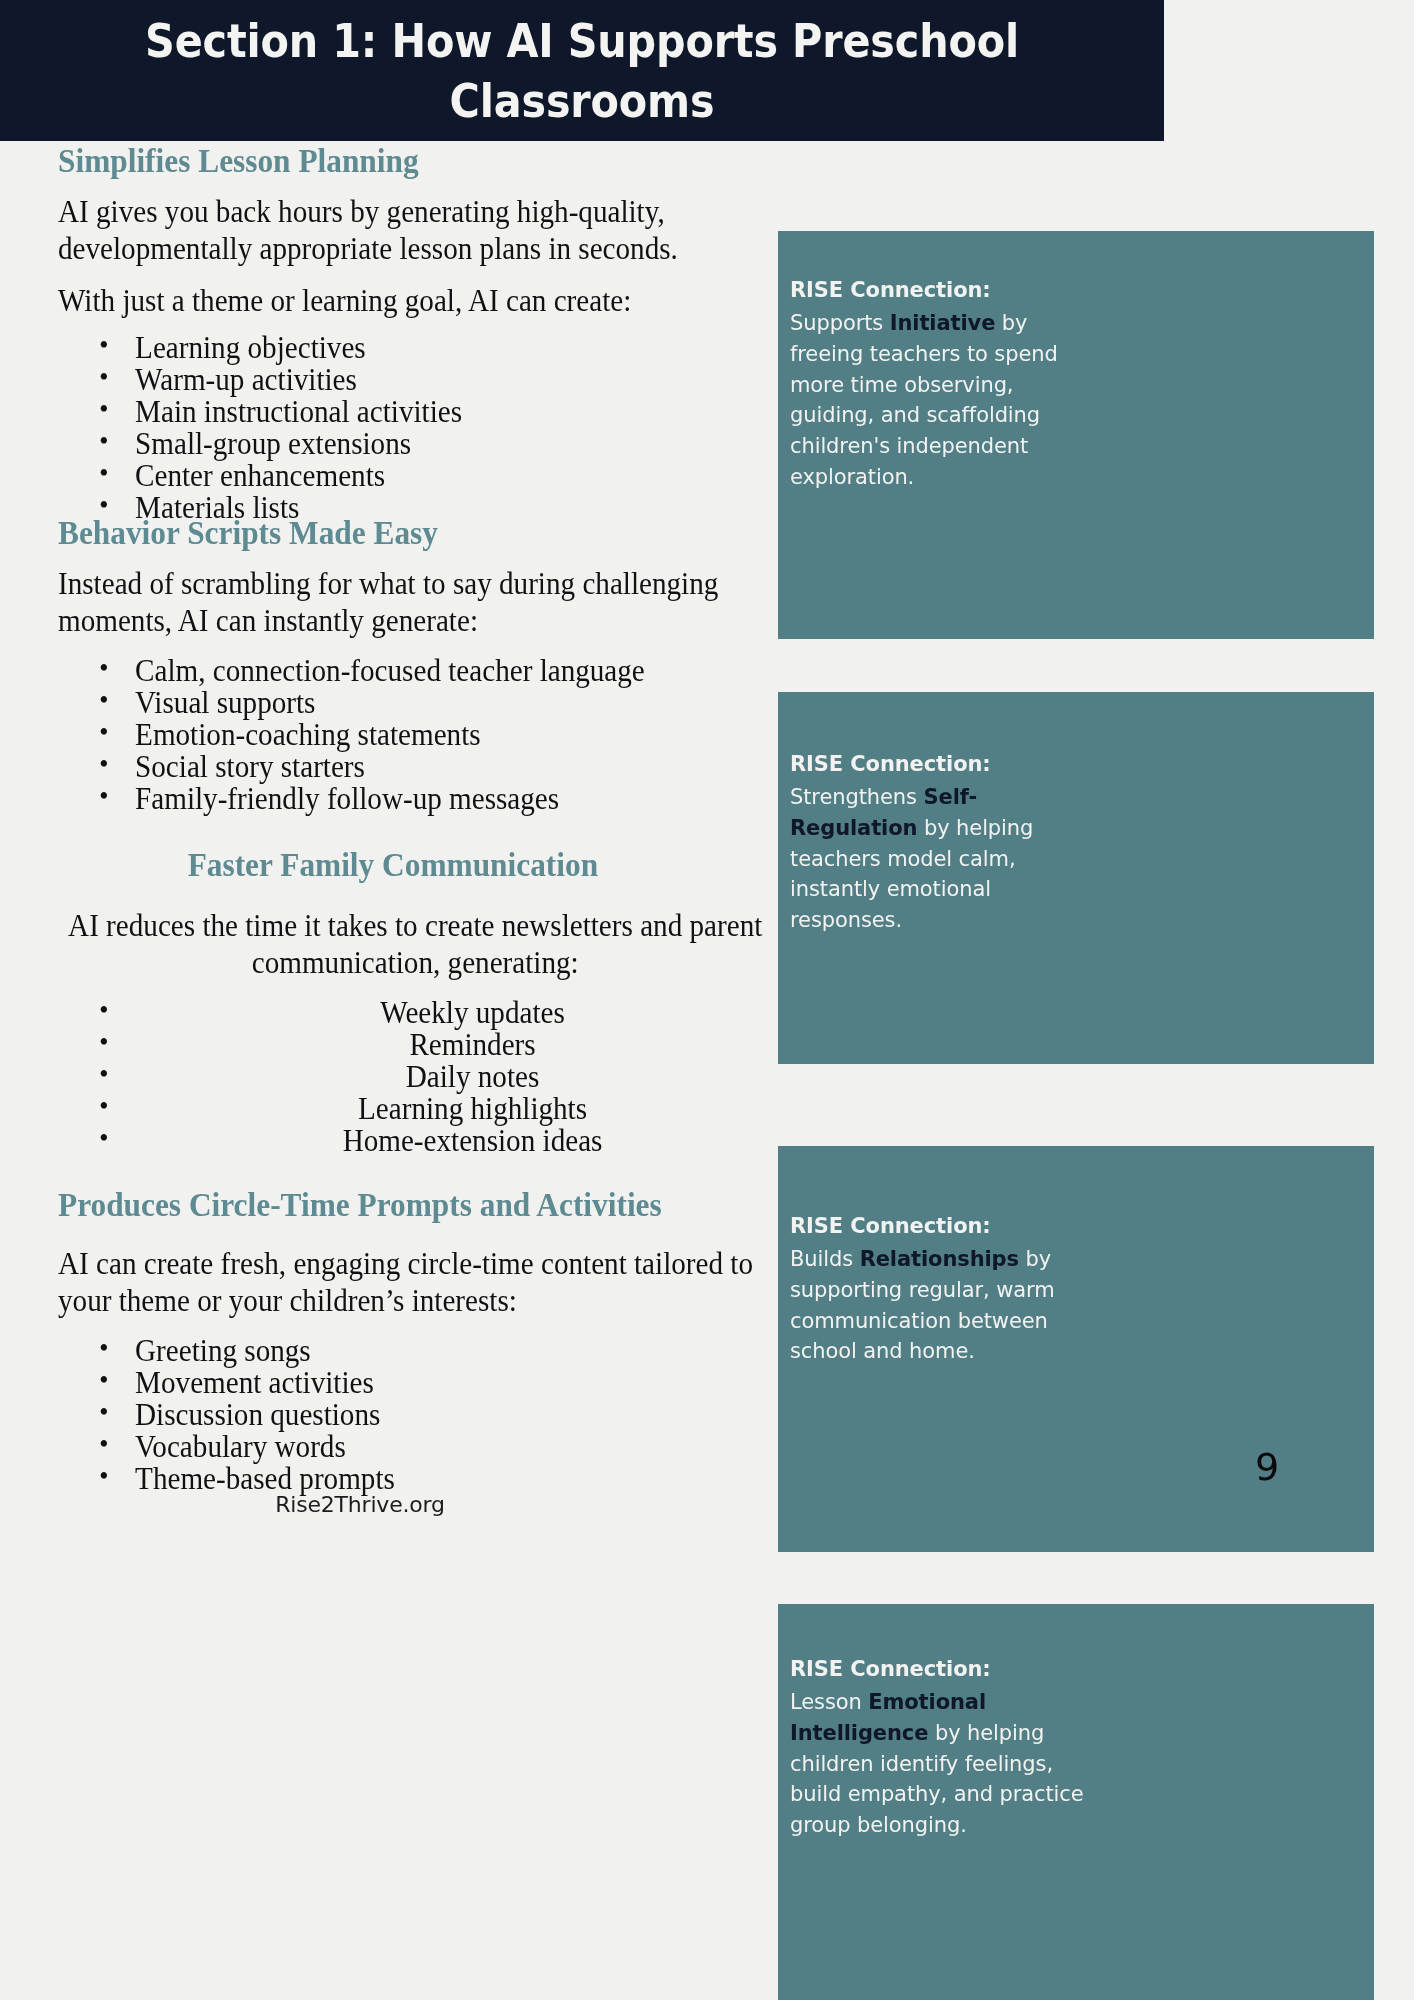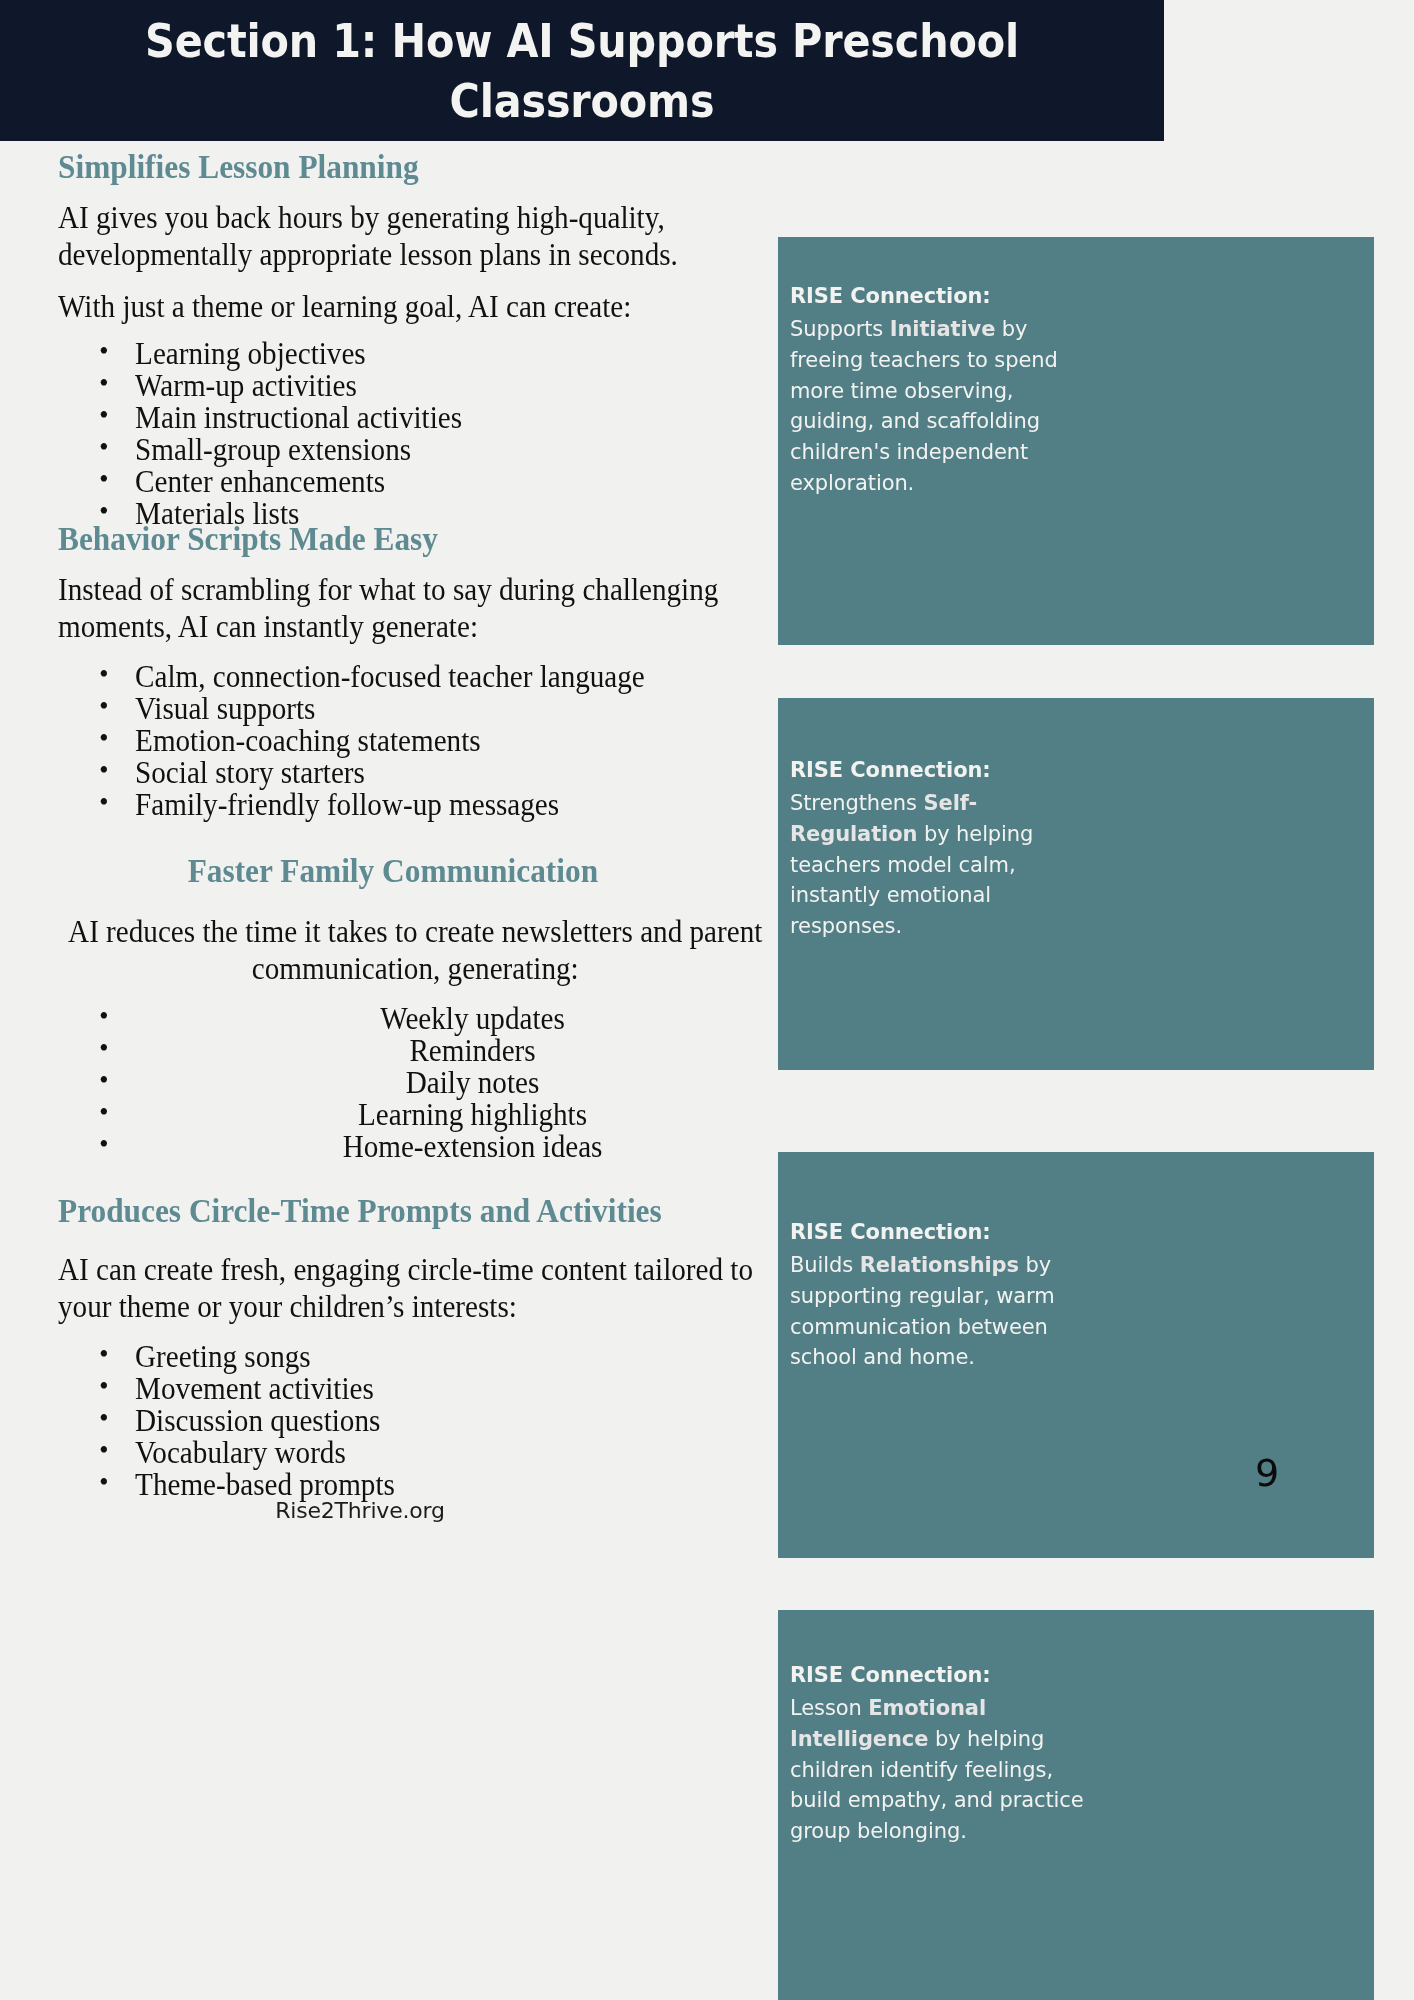--- a/index.html
+++ b/index.html
@@ -36,21 +36,21 @@
     font-size: 47px;
     line-height: 1.26;
     letter-spacing: -0.2px;
     transform: scaleX(0.88);
   }
 
   
   .page-body {
     position: absolute;
     left: 0;
-    top: 141px;
+    top: 135px;
     width: 1414px;
     height: 1361px;
   }
 
   
   .left-col {
     position: absolute;
     left: 58px;
     top: 0;
     width: 700px;
@@ -143,21 +143,21 @@
     line-height: 1.47;
     letter-spacing: -0.1px;
   }
   .rise-label {
     font-weight: bold;
     display: block;
     margin-bottom: 2px;
   }
   .rise-text b {
     font-weight: bold;
-    color: #e5e5e5;
+    color: #0f172a;
   }
 
   
   .footer-site {
     position: absolute;
     left: 0;
     top: 1357px;
     width: 720px;
     text-align: center;
     font-family: "DejaVu Sans", sans-serif;

